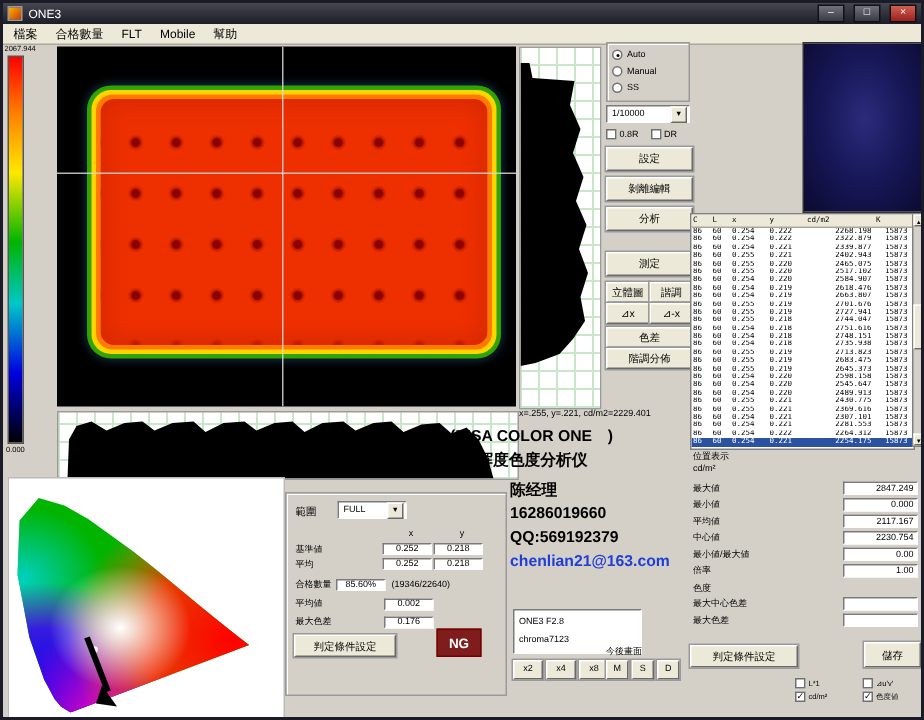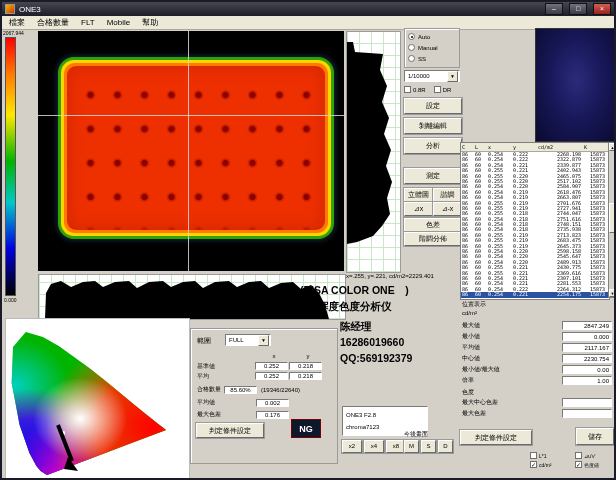--- a/index.html
+++ b/index.html
@@ -530,21 +530,21 @@
     </div>
     <div class="jline" style="top:69px;">
       <span style="width:56px;display:inline-block;">平均値</span>
       <span class="jval">0.002</span>
     </div>
     <div class="jline" style="top:81px;">
       <span style="width:56px;display:inline-block;">最大色差</span>
       <span class="jval">0.176</span>
     </div>
     <div class="btn" style="left:5px;top:94px;width:66px;height:13px;">判定條件設定</div>
-    <div class="ng" style="background: #0f172a;">NG</div>
+    <div class="ng" style="background: #7f1d1d;">NG</div>
   </div>
 
   <div class="groupbox calib">
     <div>ONE3 F2.8</div>
     <div>chroma7123</div>
   </div>
   <div class="zoom-row">
       <span class="mini-btn" style="width: 18px; height: 11px; line-height: 11px;">x2</span>
       <span class="mini-btn" style="width: 18px; height: 11px; line-height: 11px;">x4</span>
       <span class="mini-btn" style="width: 18px; height: 11px; line-height: 11px;">x8</span>
@@ -598,15 +598,16 @@
       <polygon points="62,138 72,152 58,150" fill="#000"></polygon>
     </svg>
   </div>
 
   <div class="contact">
       <div class="contact-line" style="color: rgb(0, 0, 0); font-weight: bold;">(RISA COLOR ONE　)</div>
       <div class="contact-line" style="color: rgb(0, 0, 0); font-weight: bold;">ccd辉度色度分析仪</div>
       <div class="contact-line" style="color: rgb(0, 0, 0); font-weight: bold; margin-left: 40px; margin-top: 4px;">陈经理</div>
       <div class="contact-line" style="color: rgb(0, 0, 0); font-weight: bold; margin-left: 40px;">16286019660</div>
       <div class="contact-line" style="color: rgb(0, 0, 0); font-weight: bold; margin-left: 40px;">QQ:569192379</div>
+      <div class="contact-line" style="color: rgb(31, 63, 216); font-weight: bold; margin-left: 40px;">chenlian21@163.com</div>
     </div>
 
 </div>
 
 </body></html>

